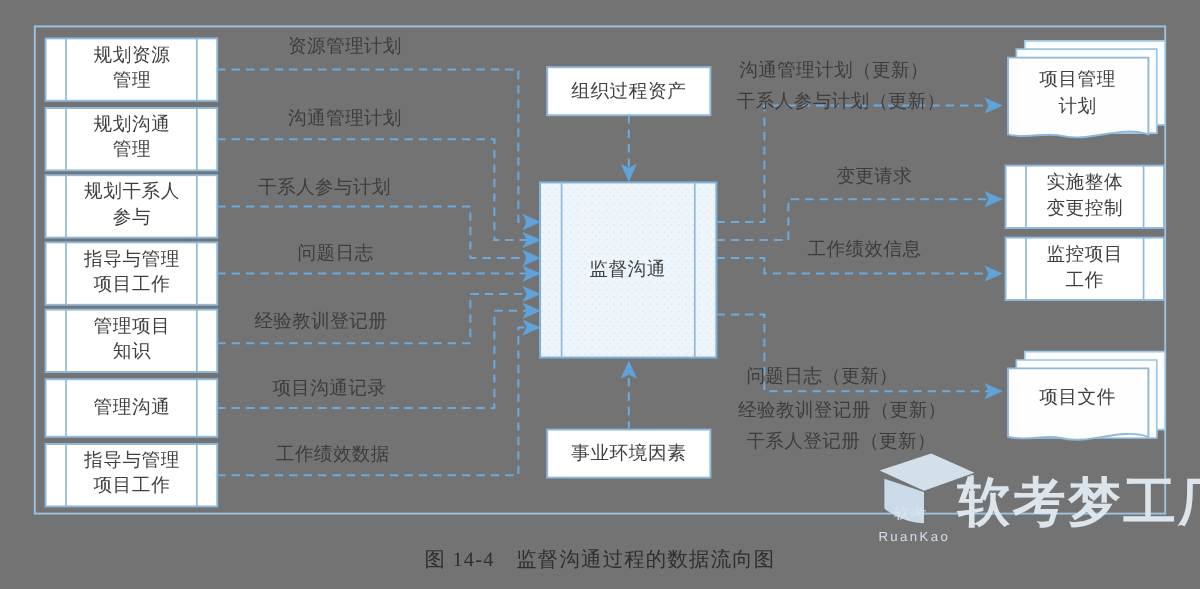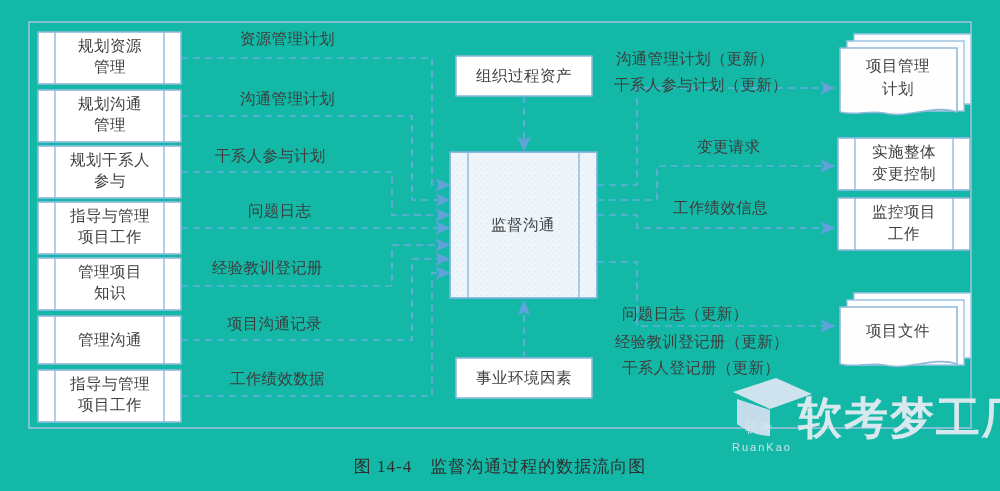--- a/index.html
+++ b/index.html
@@ -7,21 +7,21 @@
     padding: 0;
     background: #ffffff;
   }
   body {
     font-family: "Liberation Serif", "DejaVu Serif", serif;
   }
   #page {
     position: relative;
     width: 1000px;
     height: 491px;
-    background: #14b8a6;
+    background: #737373;
     overflow: hidden;
     text-decoration: underline;
   }
   svg.diagram {
     position: absolute;
     left: 0;
     top: 0;
     width: 1000px;
     height: 491px;
   }

